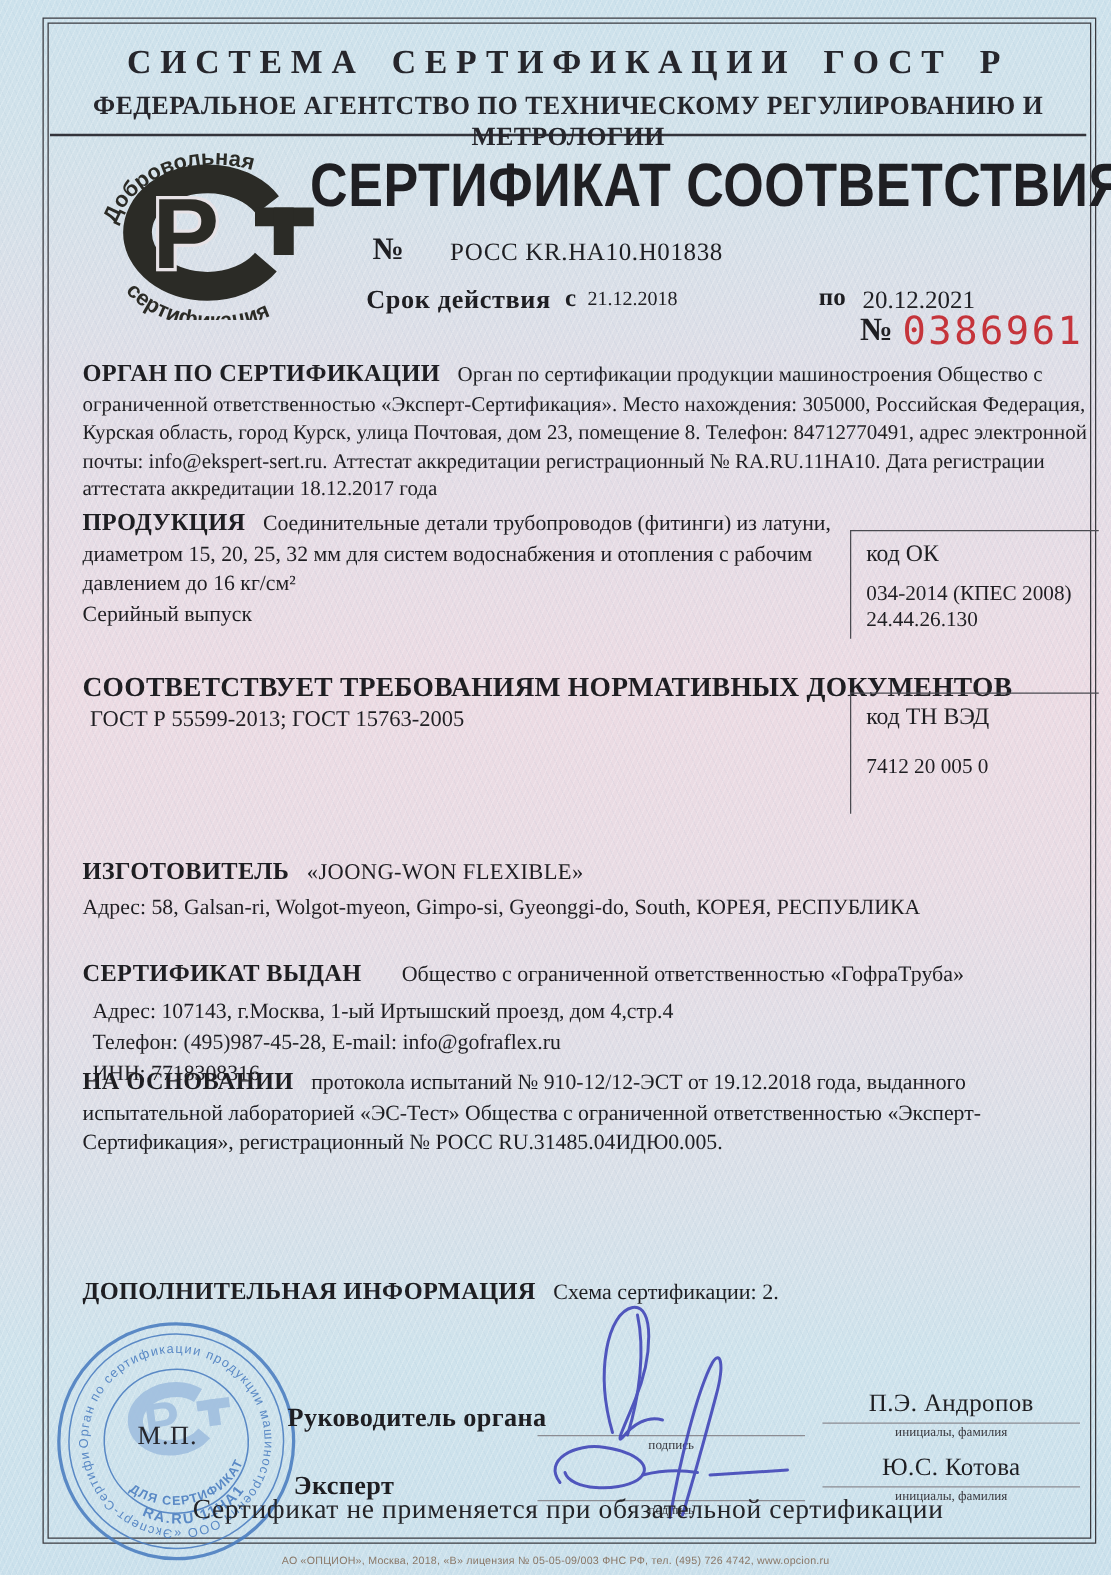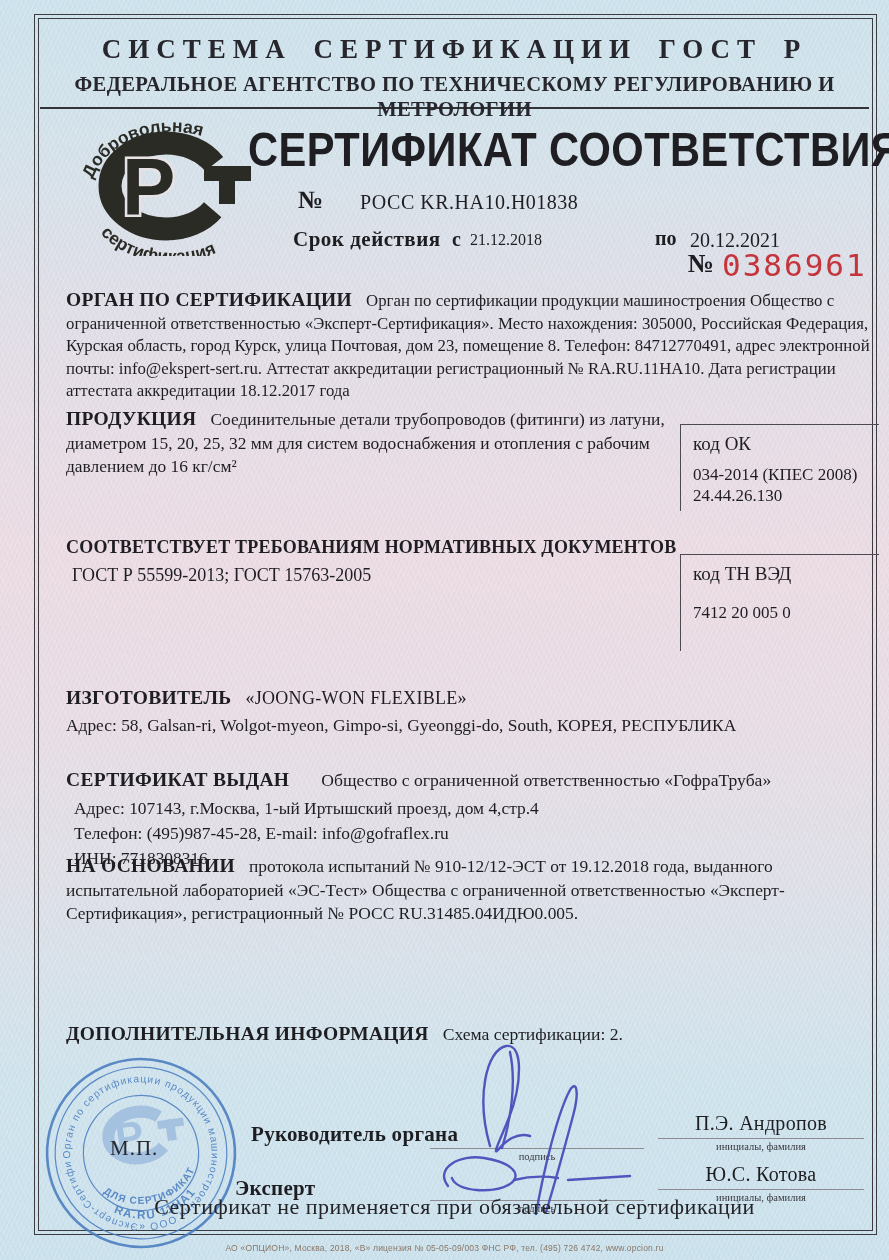--- a/index.html
+++ b/index.html
@@ -88,31 +88,32 @@
 
   <div class="abs blank-sym">№</div>
   <div class="abs blank-num">0386961</div>
 
   <div class="abs sec" style="left:66px;top:287px;width:806px;">
     <span class="label">ОРГАН ПО СЕРТИФИКАЦИИ</span><span>Орган по сертификации продукции машиностроения Общество с ограниченной ответственностью «Эксперт-Сертификация». Место нахождения: 305000, Российская Федерация, Курская область, город Курск, улица Почтовая, дом 23, помещение 8. Телефон: 84712770491, адрес электронной почты: info@ekspert-sert.ru. Аттестат аккредитации регистрационный № RA.RU.11НА10. Дата регистрации аттестата аккредитации 18.12.2017 года</span>
   </div>
 
   <div class="abs sec" style="left:66px;top:406px;width:614px;font-size:17.4px;">
     <span class="label">ПРОДУКЦИЯ</span><span>Соединительные детали трубопроводов (фитинги) из латуни, диаметром 15, 20, 25, 32 мм для систем водоснабжения и отопления с рабочим давлением до 16 кг/см²</span>
+    <div style="margin-top:2px;">Серийный выпуск</div>
   </div>
 
   <div class="abs codebox" style="left:680px;top:424px;width:186px;height:78px;">
     <div class="cb-label">код ОК</div>
     <div class="cb-val">
       <div>034-2014 (КПЕС 2008)</div>
       <div>24.44.26.130</div>
     </div>
   </div>
 
-  <div class="abs" style="left:66px;top:537px;font-size:18px;font-weight:bold;letter-spacing:.2px;">СООТВЕТСТВУЕТ ТРЕБОВАНИЯМ НОРМАТИВНЫХ ДОКУМЕНТОВ</div>
+  <div class="abs" style="left:66px;top:537px;font-size:22px;font-weight:bold;letter-spacing:.2px;">СООТВЕТСТВУЕТ ТРЕБОВАНИЯМ НОРМАТИВНЫХ ДОКУМЕНТОВ</div>
   <div class="abs" style="left:72px;top:565px;font-size:18px;">ГОСТ Р 55599-2013; ГОСТ 15763-2005</div>
 
   <div class="abs codebox" style="left:680px;top:554px;width:186px;height:88px;">
     <div class="cb-label">код ТН ВЭД</div>
     <div class="cb-val" style="margin-top:18px;">7412 20 005 0</div>
   </div>
 
   <div class="abs sec" style="left:66px;top:685px;width:806px;">
     <span class="label">ИЗГОТОВИТЕЛЬ</span><span style="font-size:18px;letter-spacing:.3px;">«JOONG-WON FLEXIBLE»</span>
     <div style="margin-top:3px;font-size:17.4px;">Адрес: 58, Galsan-ri, Wolgot-myeon, Gimpo-si, Gyeonggi-do, South, КОРЕЯ, РЕСПУБЛИКА</div>
@@ -153,21 +154,21 @@
       <text font-family="Liberation Sans, sans-serif" font-weight="bold" font-size="10" fill="#4a7dc0" letter-spacing="1">
         <textPath href="#stInner" startOffset="10%">ДЛЯ СЕРТИФИКАТОВ</textPath>
       </text>
       <text font-family="Liberation Sans, sans-serif" font-weight="bold" font-size="11.5" fill="#4a7dc0" letter-spacing="1.5">
         <textPath href="#stBottom" startOffset="16%">RA.RU 11НА10</textPath>
       </text>
     </svg>
   </div>
   <div class="abs mp">М.П.</div>
 
-  <div class="abs sig-label" style="left:251px;top:1122px;">Руководитель органа</div>
+  <div class="abs sig-label" style="left:230px;top:1122px;">Руководитель органа</div>
   <div class="abs sigline" style="left:430px;top:1118px;width:214px;height:30px;"></div>
   <div class="abs caption" style="left:430px;top:1151px;width:214px;">подпись</div>
   <div class="abs name" style="left:658px;top:1112px;width:206px;">П.Э. Андропов</div>
   <div class="abs sigline" style="left:658px;top:1113px;width:206px;height:25px;"></div>
   <div class="abs caption" style="left:658px;top:1141px;width:206px;">инициалы, фамилия</div>
 
   <div class="abs sig-label" style="left:235px;top:1176px;">Эксперт</div>
   <div class="abs sigline" style="left:430px;top:1172px;width:214px;height:28px;"></div>
   <div class="abs caption" style="left:430px;top:1203px;width:214px;">подпись</div>
   <div class="abs name" style="left:658px;top:1163px;width:206px;">Ю.С. Котова</div>

